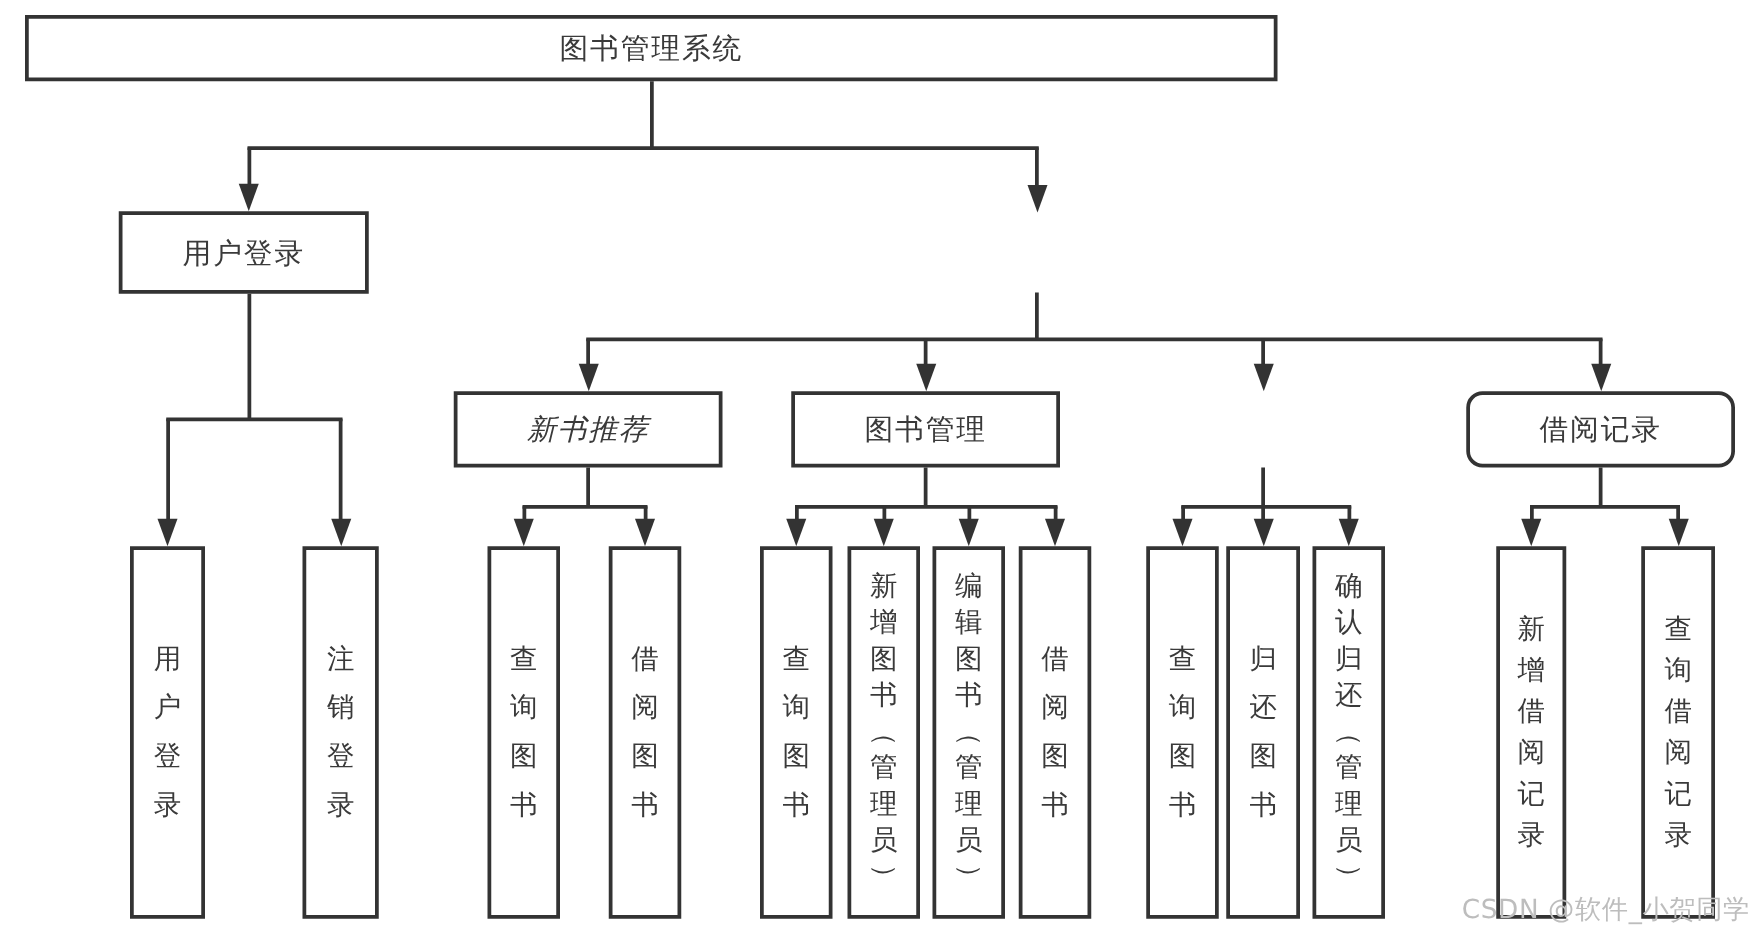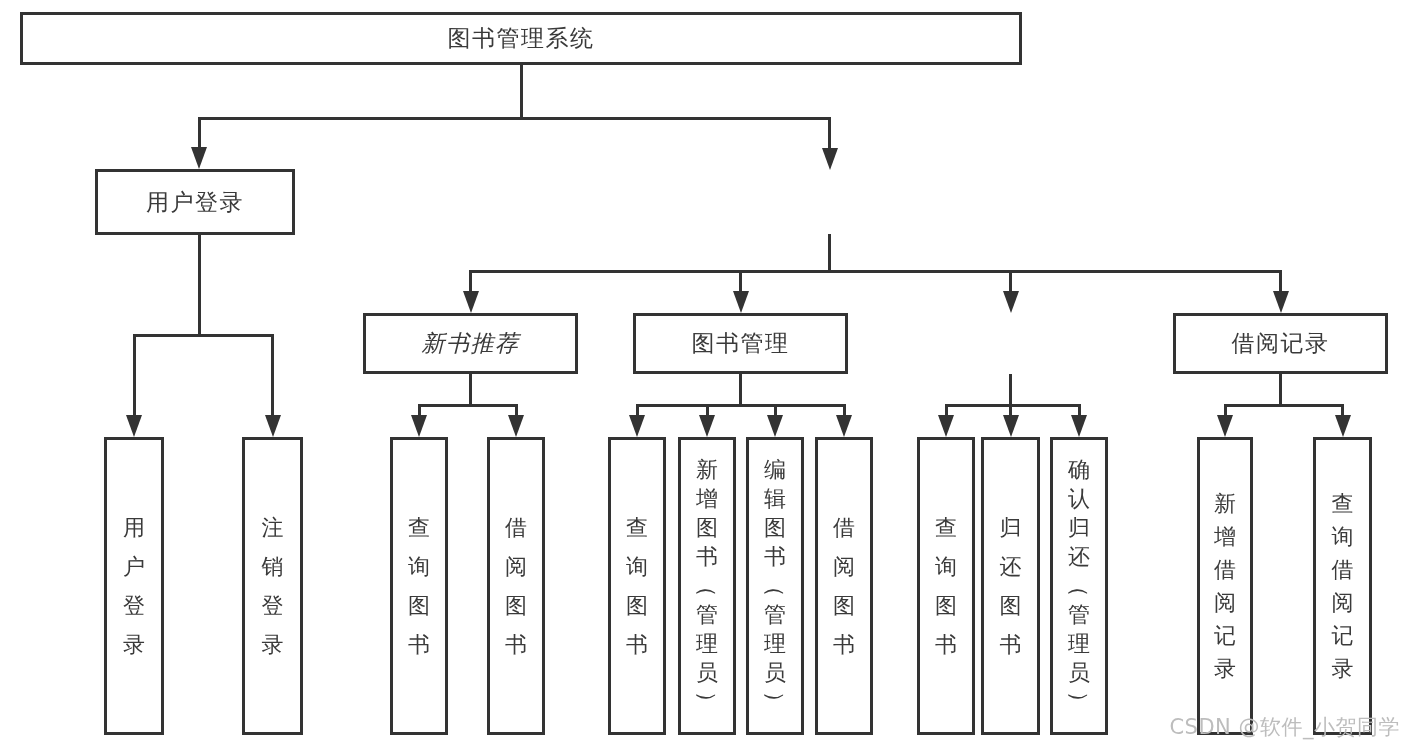--- a/index.html
+++ b/index.html
@@ -50,21 +50,21 @@
     </div>
     <div class="node" style="left: 95px; top: 169px; width: 200px; height: 66px;">
       <span class="hlabel">用户登录</span>
     </div>
     <div class="node" style="left: 363px; top: 313px; width: 215px; height: 61px; font-style: italic;">
       <span class="hlabel">新书推荐</span>
     </div>
     <div class="node" style="left: 633px; top: 313px; width: 215px; height: 61px;">
       <span class="hlabel">图书管理</span>
     </div>
-    <div class="node" style="left: 1173px; top: 313px; width: 215px; height: 61px;">
+    <div class="node" style="left: 1173px; top: 313px; width: 215px; height: 61px; border-radius: 13px;">
       <span class="hlabel">借阅记录</span>
     </div>
     <div class="node" style="left: 104px; top: 437px; width: 60px; height: 298px;">
       <div class="vlabel" style="gap: 17px;">
         <span>用</span>
         <span>户</span>
         <span>登</span>
         <span>录</span>
       </div>
     </div>

